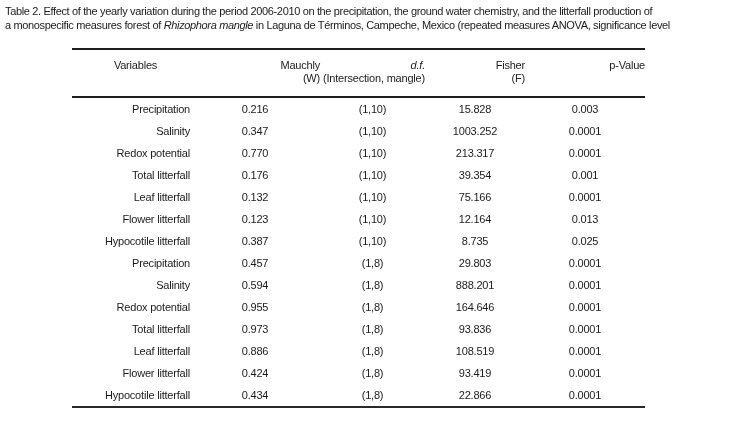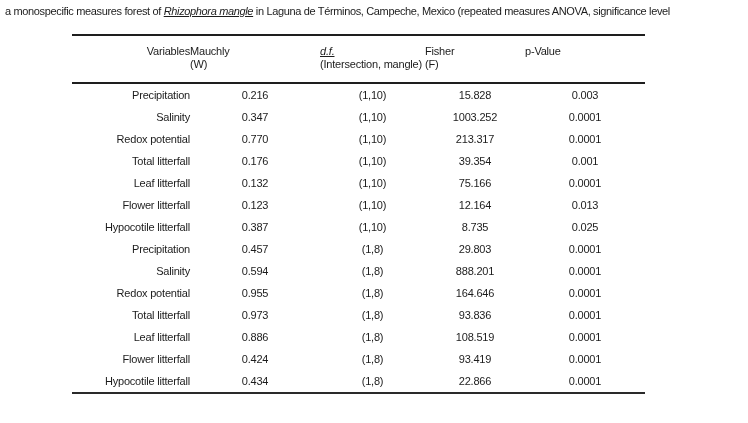--- a/index.html
+++ b/index.html
@@ -19,61 +19,61 @@
     margin: 4px 0 0 5px;
     font-size: 11px;
     line-height: 14px;
     letter-spacing: -0.35px;
   }
   .caption .cap-line {
     white-space: nowrap;
   }
   .ital {
     font-style: italic;
-    text-decoration: underline;
   }
   table.anova {
     margin: 16px 0 0 72px;
     width: 573px;
     border-collapse: collapse;
     table-layout: fixed;
     border-top: 2px solid #1e1e1e;
     border-bottom: 2px solid #2a2a2a;
   }
   thead th {
     font-weight: normal;
     font-size: 11px;
     line-height: 13px;
     letter-spacing: -0.2px;
     vertical-align: top;
-    text-align: left;
+    text-align: right;
     padding: 9px 0 11px 0;
     border-bottom: 2px solid #1e1e1e;
   }
   thead th.col-var {
-    text-align: right;
+    text-align: center;
     padding-left: 9px;
   }
   tbody td {
     height: 22px;
     font-size: 11px;
     letter-spacing: -0.2px;
     text-align: center;
     padding: 0;
     vertical-align: middle;
   }
   tbody td.col-var {
     text-align: right;
     padding-left: 9px;
   }
 </style>
 </head>
 <body>
 
 <div class="caption">
+  <div class="cap-line"><span>Table 2. Effect of the yearly variation during the period 2006-2010 on the precipitation, the ground water chemistry, and the litterfall production of</span></div>
   <div class="cap-line"><span>a monospecific measures forest of </span><span class="ital">Rhizophora mangle</span><span> in Laguna de Términos, Campeche, Mexico (repeated measures ANOVA, significance level</span></div>
 </div>
 
 <table class="anova">
   <colgroup>
     <col style="width:118px">
     <col style="width:130px">
     <col style="width:105px">
     <col style="width:100px">
     <col style="width:120px">

